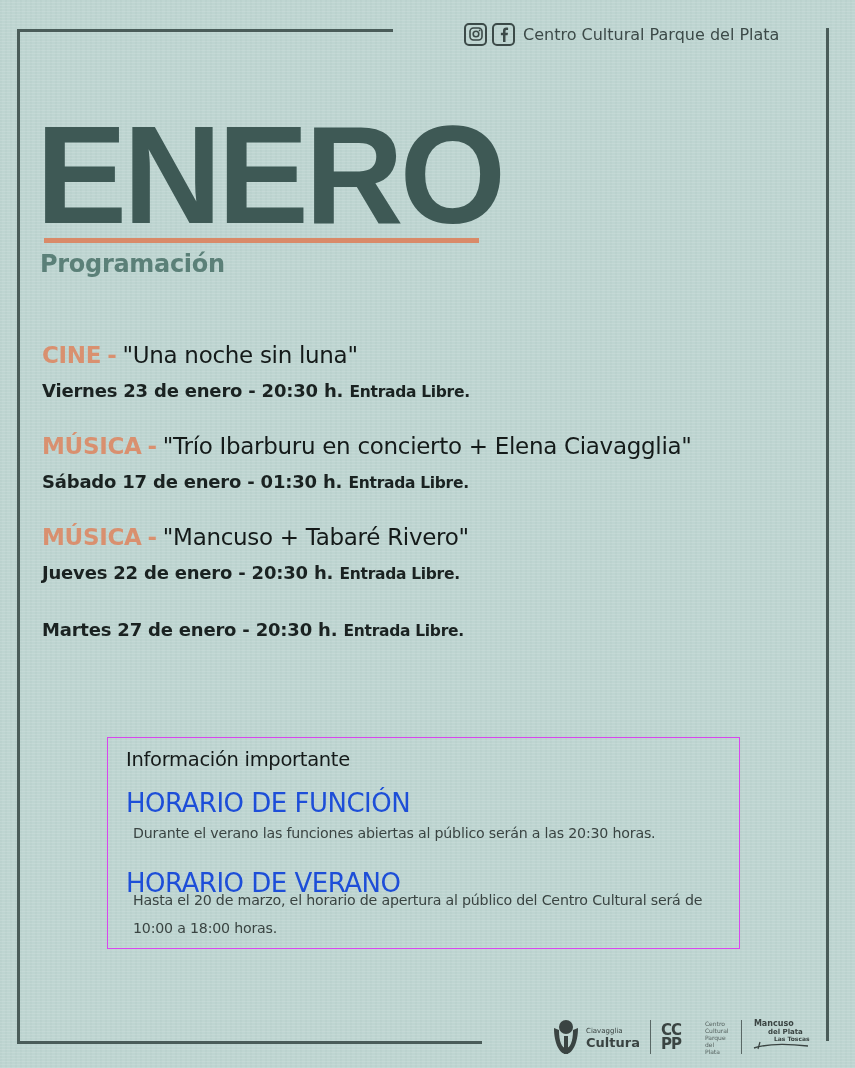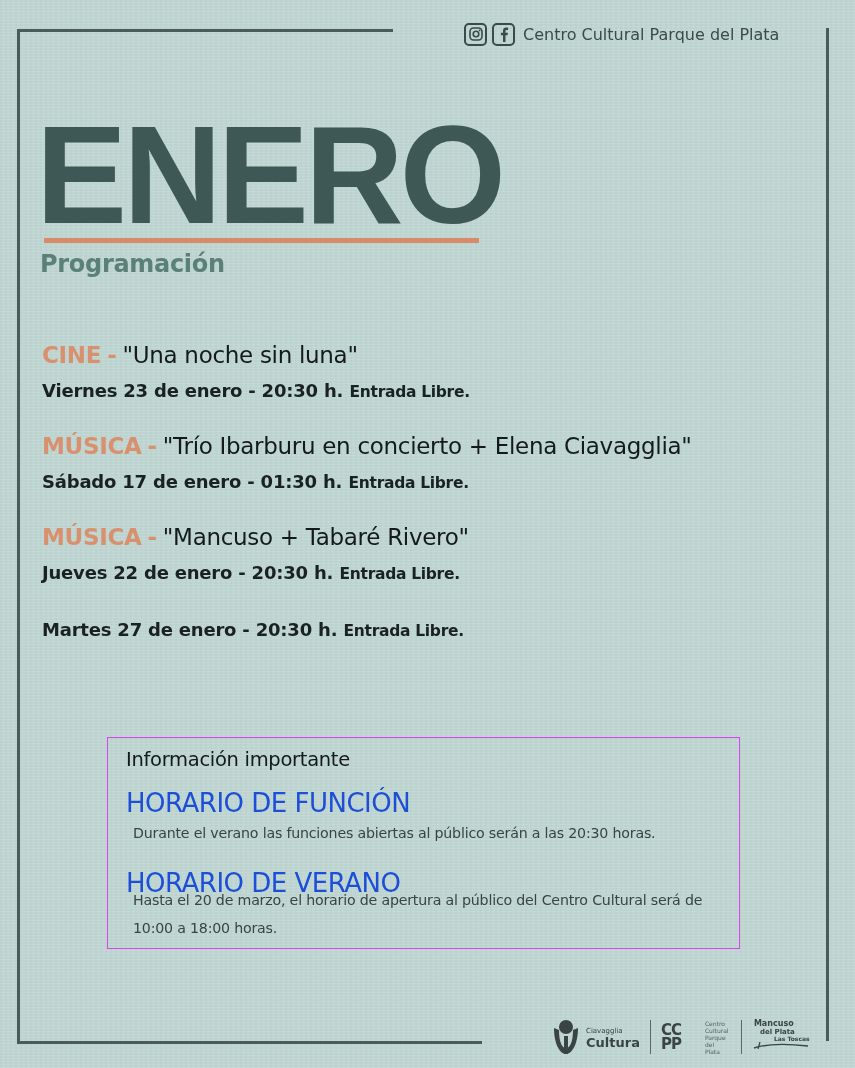--- a/index.html
+++ b/index.html
@@ -189,20 +189,20 @@
   <div class="logo-ccpp">
     <div class="logo-ccpp-mark">
       <div>CC</div>
       <div>PP</div>
     </div>
     <div class="logo-ccpp-text" style="width:26px;">Centro Cultural Parque del Plata</div>
   </div>
   <div class="logo-divider"></div>
   <div class="logo-ppl">
     <span style="left:2px; top:0px; font-size:8px;">Mancuso</span>
-    <span style="left:8px; top:8px;">del Plata</span>
+    <span style="left:16px; top:8px;">del Plata</span>
     <span style="left:22px; top:15px; font-size:6px;">Las Toscas</span>
     <svg style="position:absolute; left:0; top:20px;" width="58" height="12" viewBox="0 0 58 12">
       <path d="M2 8 Q20 2 56 6" fill="none" stroke="#3a4442" stroke-width="1.4"></path>
       <path d="M8 2 L6 9" stroke="#3a4442" stroke-width="1.2"></path>
     </svg>
   </div>
 </div>
 
 </body></html>

